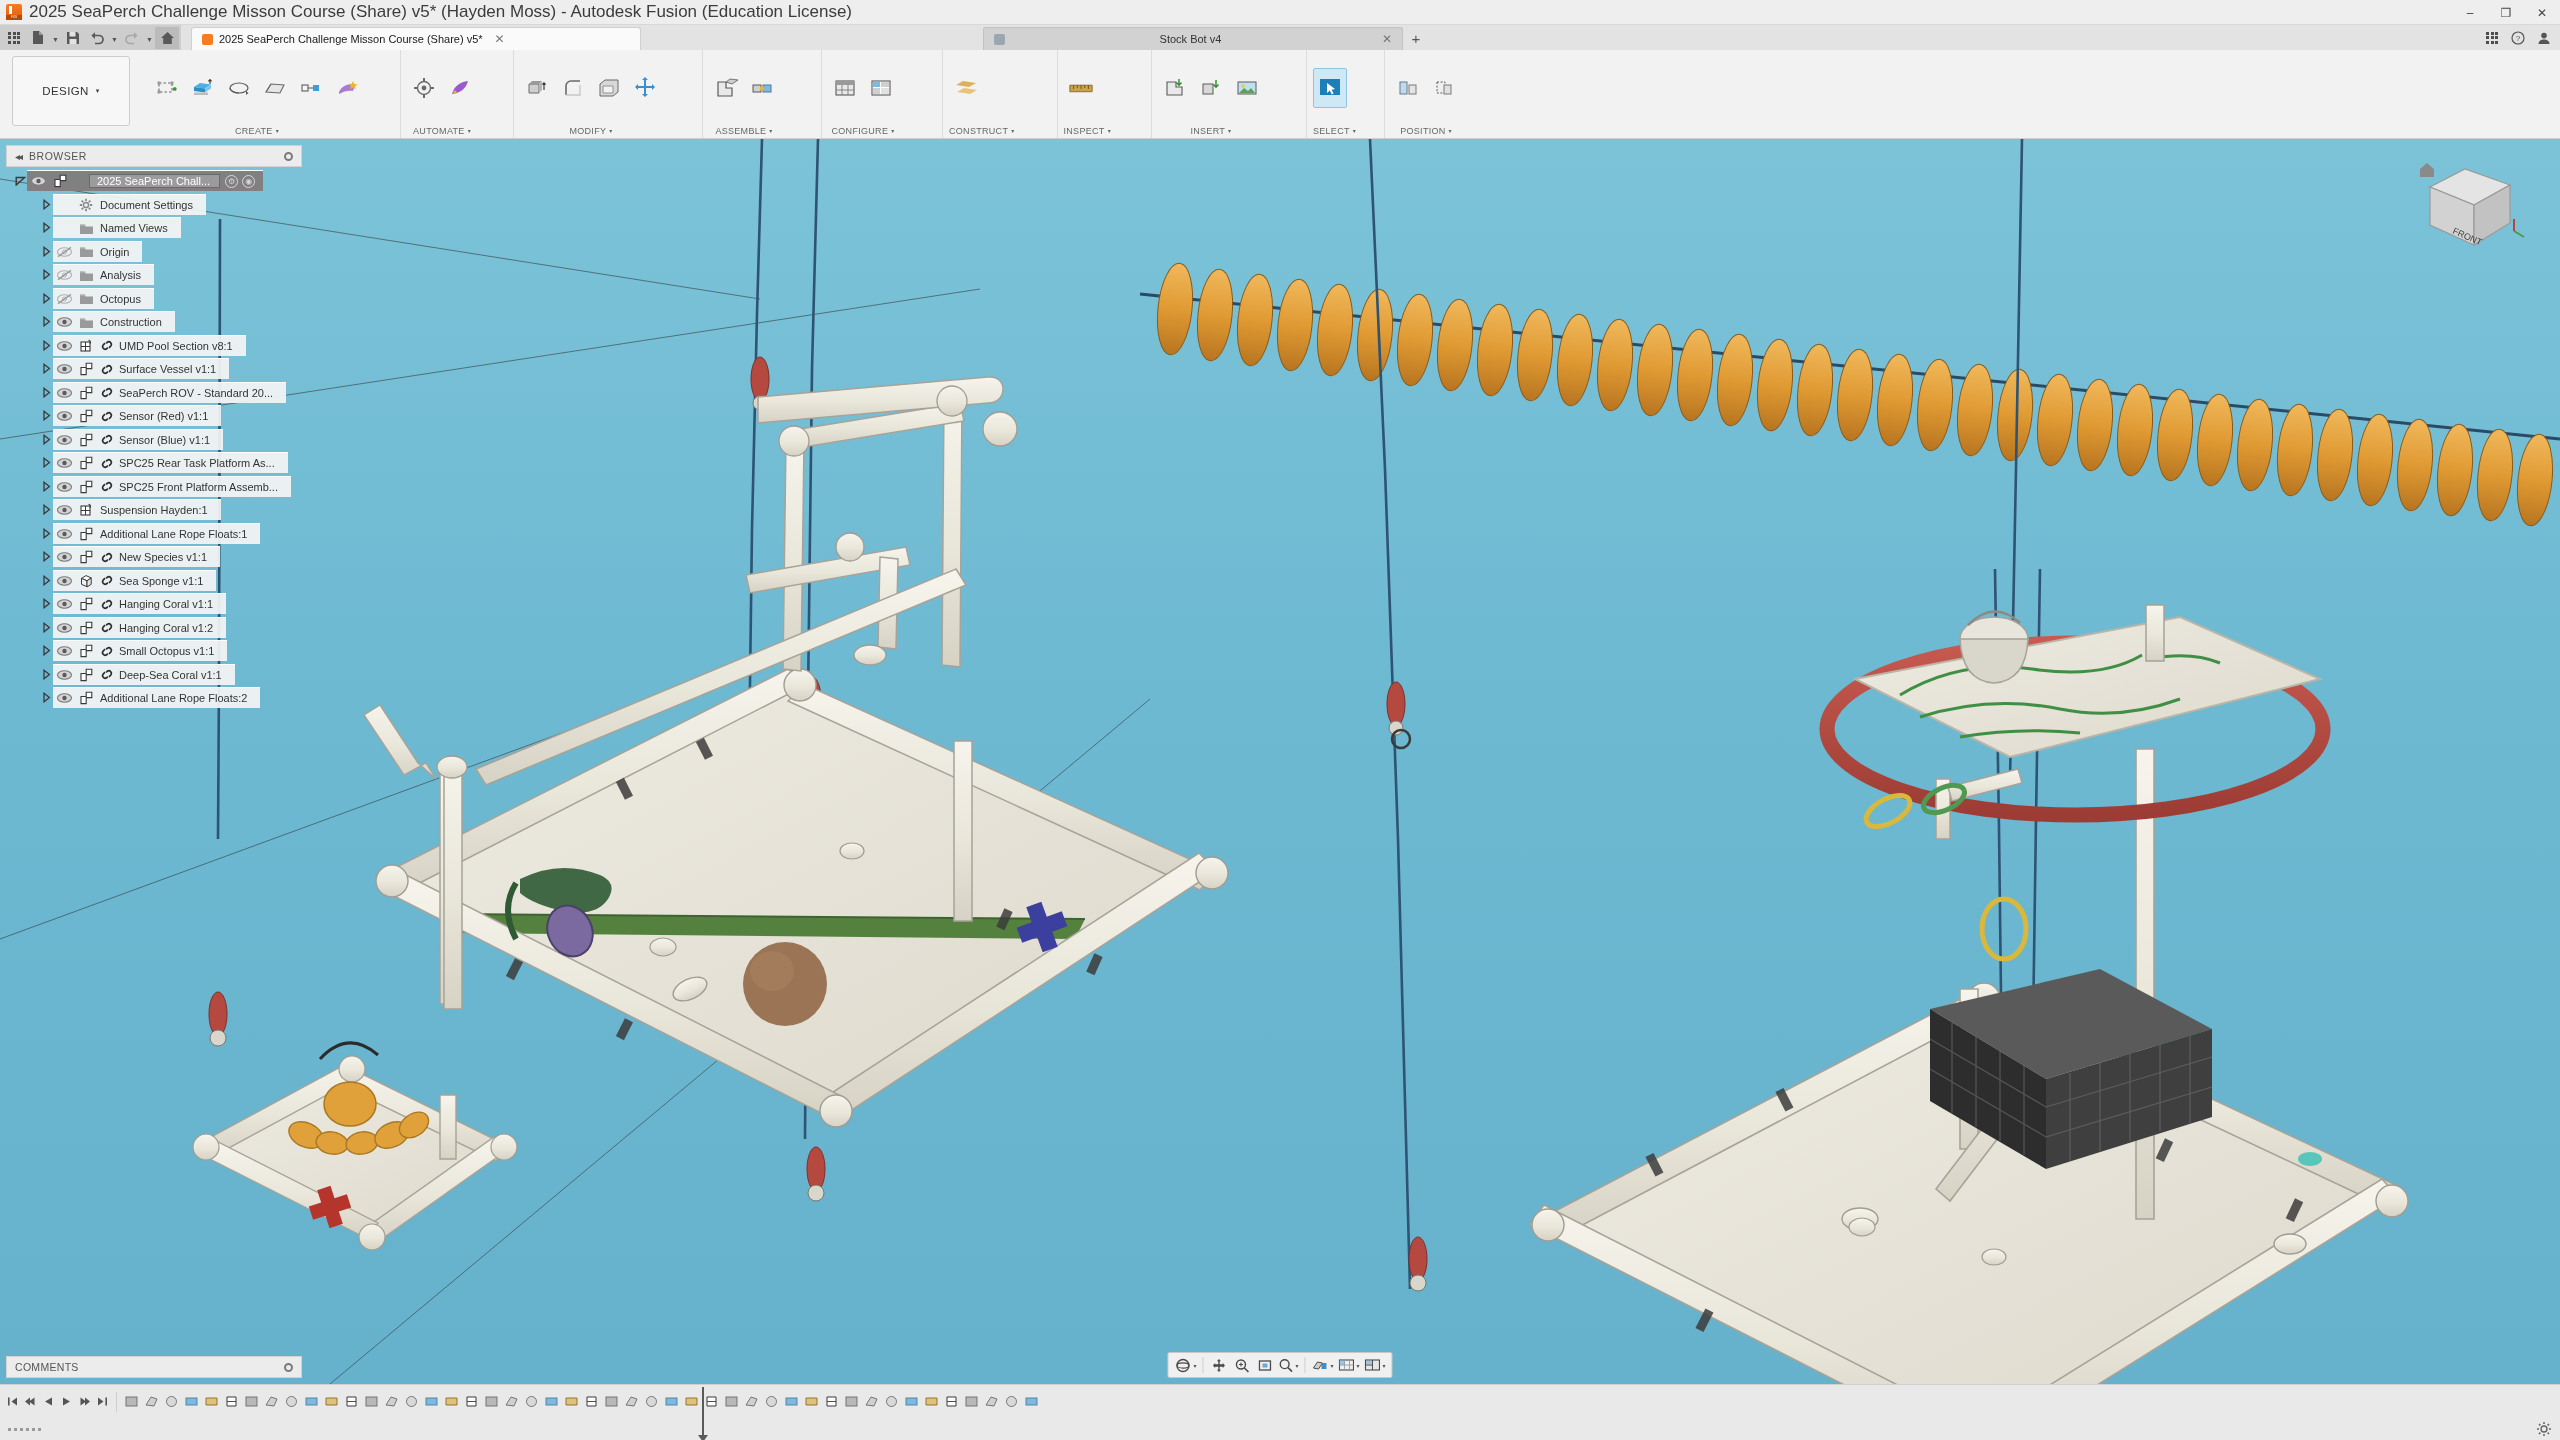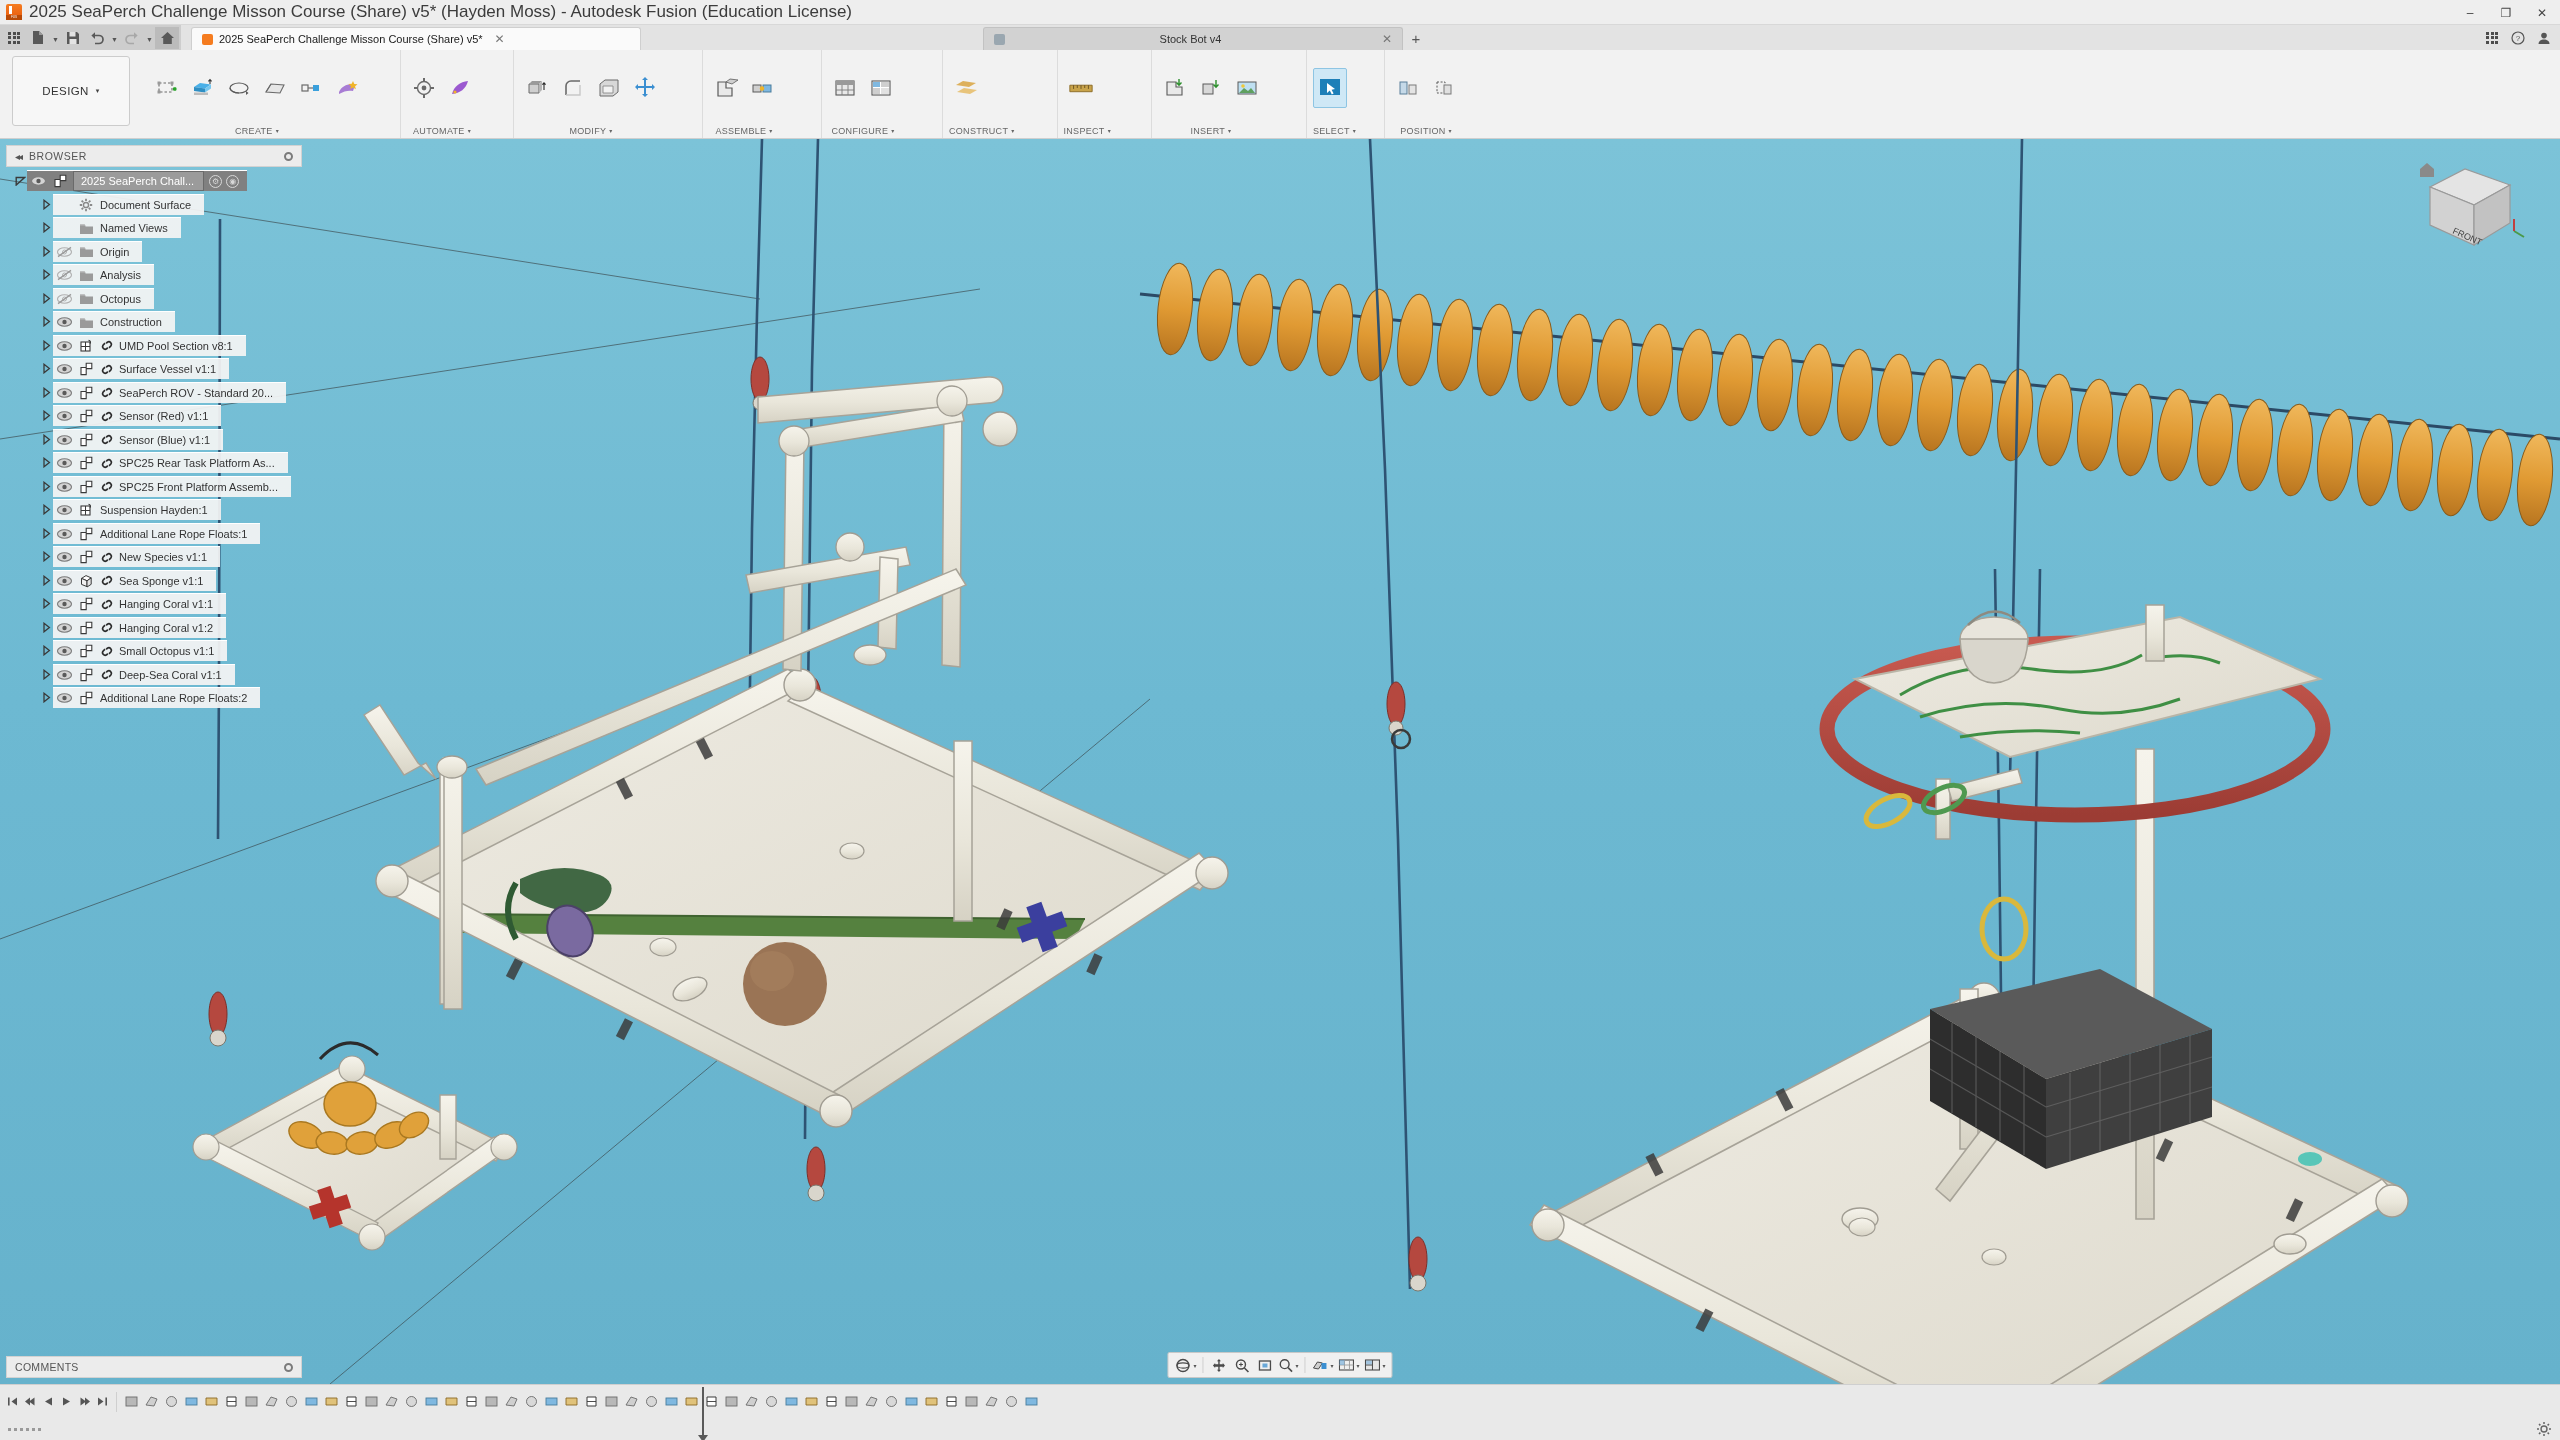--- a/index.html
+++ b/index.html
@@ -121,22 +121,22 @@
     border-top:1px solid #fff;padding-right:8px;flex:none;
   }
   .eye{width:22px;height:21px;display:flex;align-items:center;justify-content:center;flex:none;}
   .cicon{width:22px;height:21px;display:flex;align-items:center;justify-content:center;flex:none;}
   .link{width:19px;height:21px;display:flex;align-items:center;justify-content:center;flex:none;}
   .tlabel{padding:0 5px 0 3px;white-space:nowrap;font-size:11px;color:#333;
     overflow:hidden;text-overflow:ellipsis;}
   .trow.root .rowbg{background:#808080;}
   .trow.root .tlabel{color:#fff;}
   .trow.root .editbox{
-    display:flex;align-items:center;background:#9b9b9b;border:1px solid #6a6a6a;height:20px;
-    padding:0 4px;margin-left:2px;
+    display:flex;align-items:center;background:#9b9b9b;border:1px solid #6a6a6a;height:14px;
+    padding:0 4px;margin-left:18px;
   }
   .trow.root .editbox .tlabel{color:#fff;}
   .root-extra{display:flex;align-items:center;gap:4px;margin-left:5px;}
   .root-extra .gx{width:13px;height:13px;border-radius:50%;border:1.5px solid #d8d8d8;
     display:flex;align-items:center;justify-content:center;font-size:8px;color:#d8d8d8;}
 
   
   .viewcube{position:absolute;right:30px;top:14px;width:120px;height:110px;z-index:25;}
 
   
@@ -956,21 +956,21 @@
           <div class="rowbg" style="max-width: 255px;">
             <div class="eye"></div>
             <div class="cicon">
               <svg width="14" height="14" viewBox="0 0 14 14">
                 <circle cx="7" cy="7" r="2.6" fill="none" stroke="#8a8a8a" stroke-width="1.5"></circle>
                 <g stroke="#8a8a8a" stroke-width="1.8">
                   <path d="M7 .8v2.2M7 11v2.2M.8 7h2.2M11 7h2.2M2.6 2.6l1.6 1.6M9.8 9.8l1.6 1.6M11.4 2.6L9.8 4.2M4.2 9.8L2.6 11.4"></path>
                 </g>
               </svg>
             </div>
-            <div class="tlabel">Document Surface</div>
+            <div class="tlabel">Document Settings</div>
           </div>
         </div>
         <div class="trow">
           <div style="width: 34px;"></div>
           <div class="arrow">
             <svg width="9" height="11" viewBox="0 0 9 11">
               <path d="M2 1.2 7.4 5.5 2 9.8z" fill="none" stroke="#3a3a3a" stroke-width="1.3"></path>
             </svg>
           </div>
           <div class="rowbg" style="max-width: 255px;">

